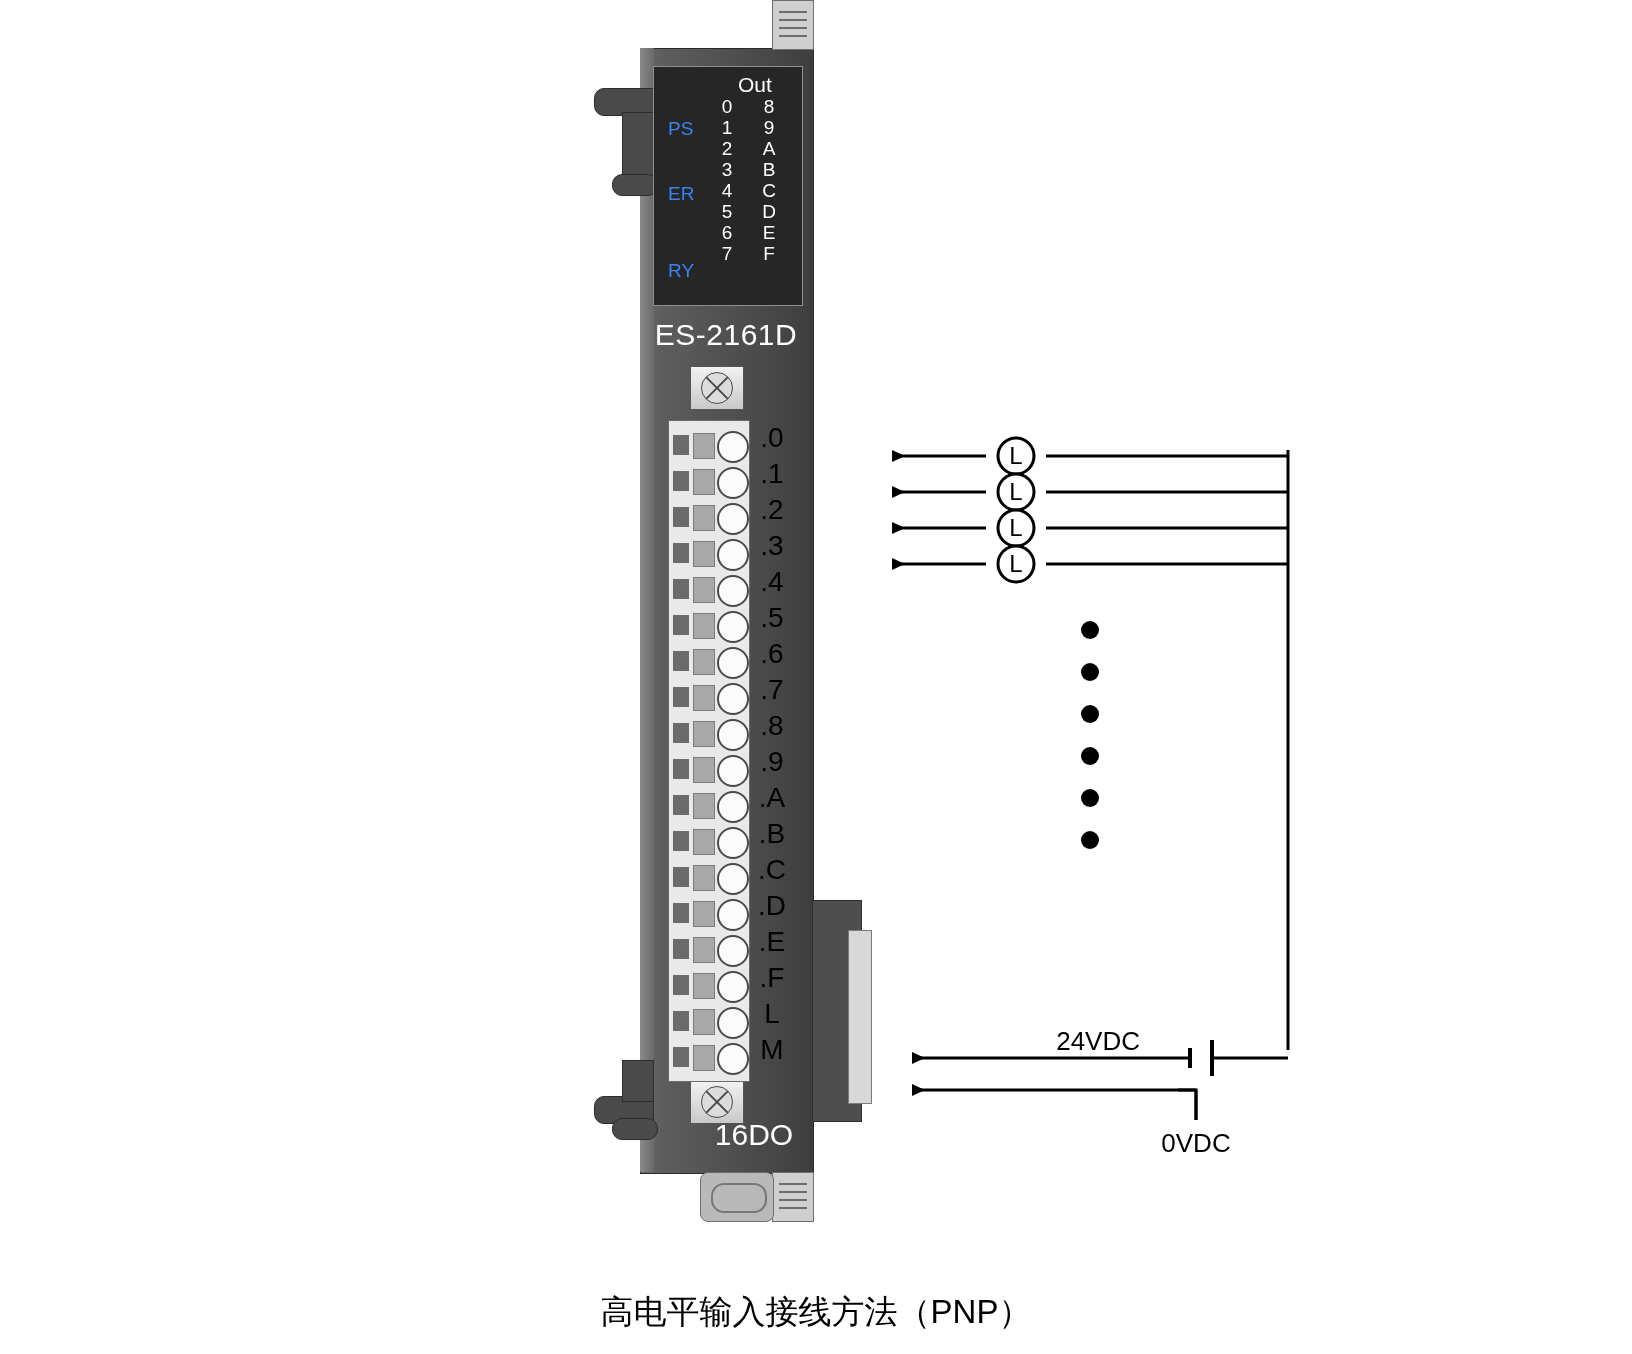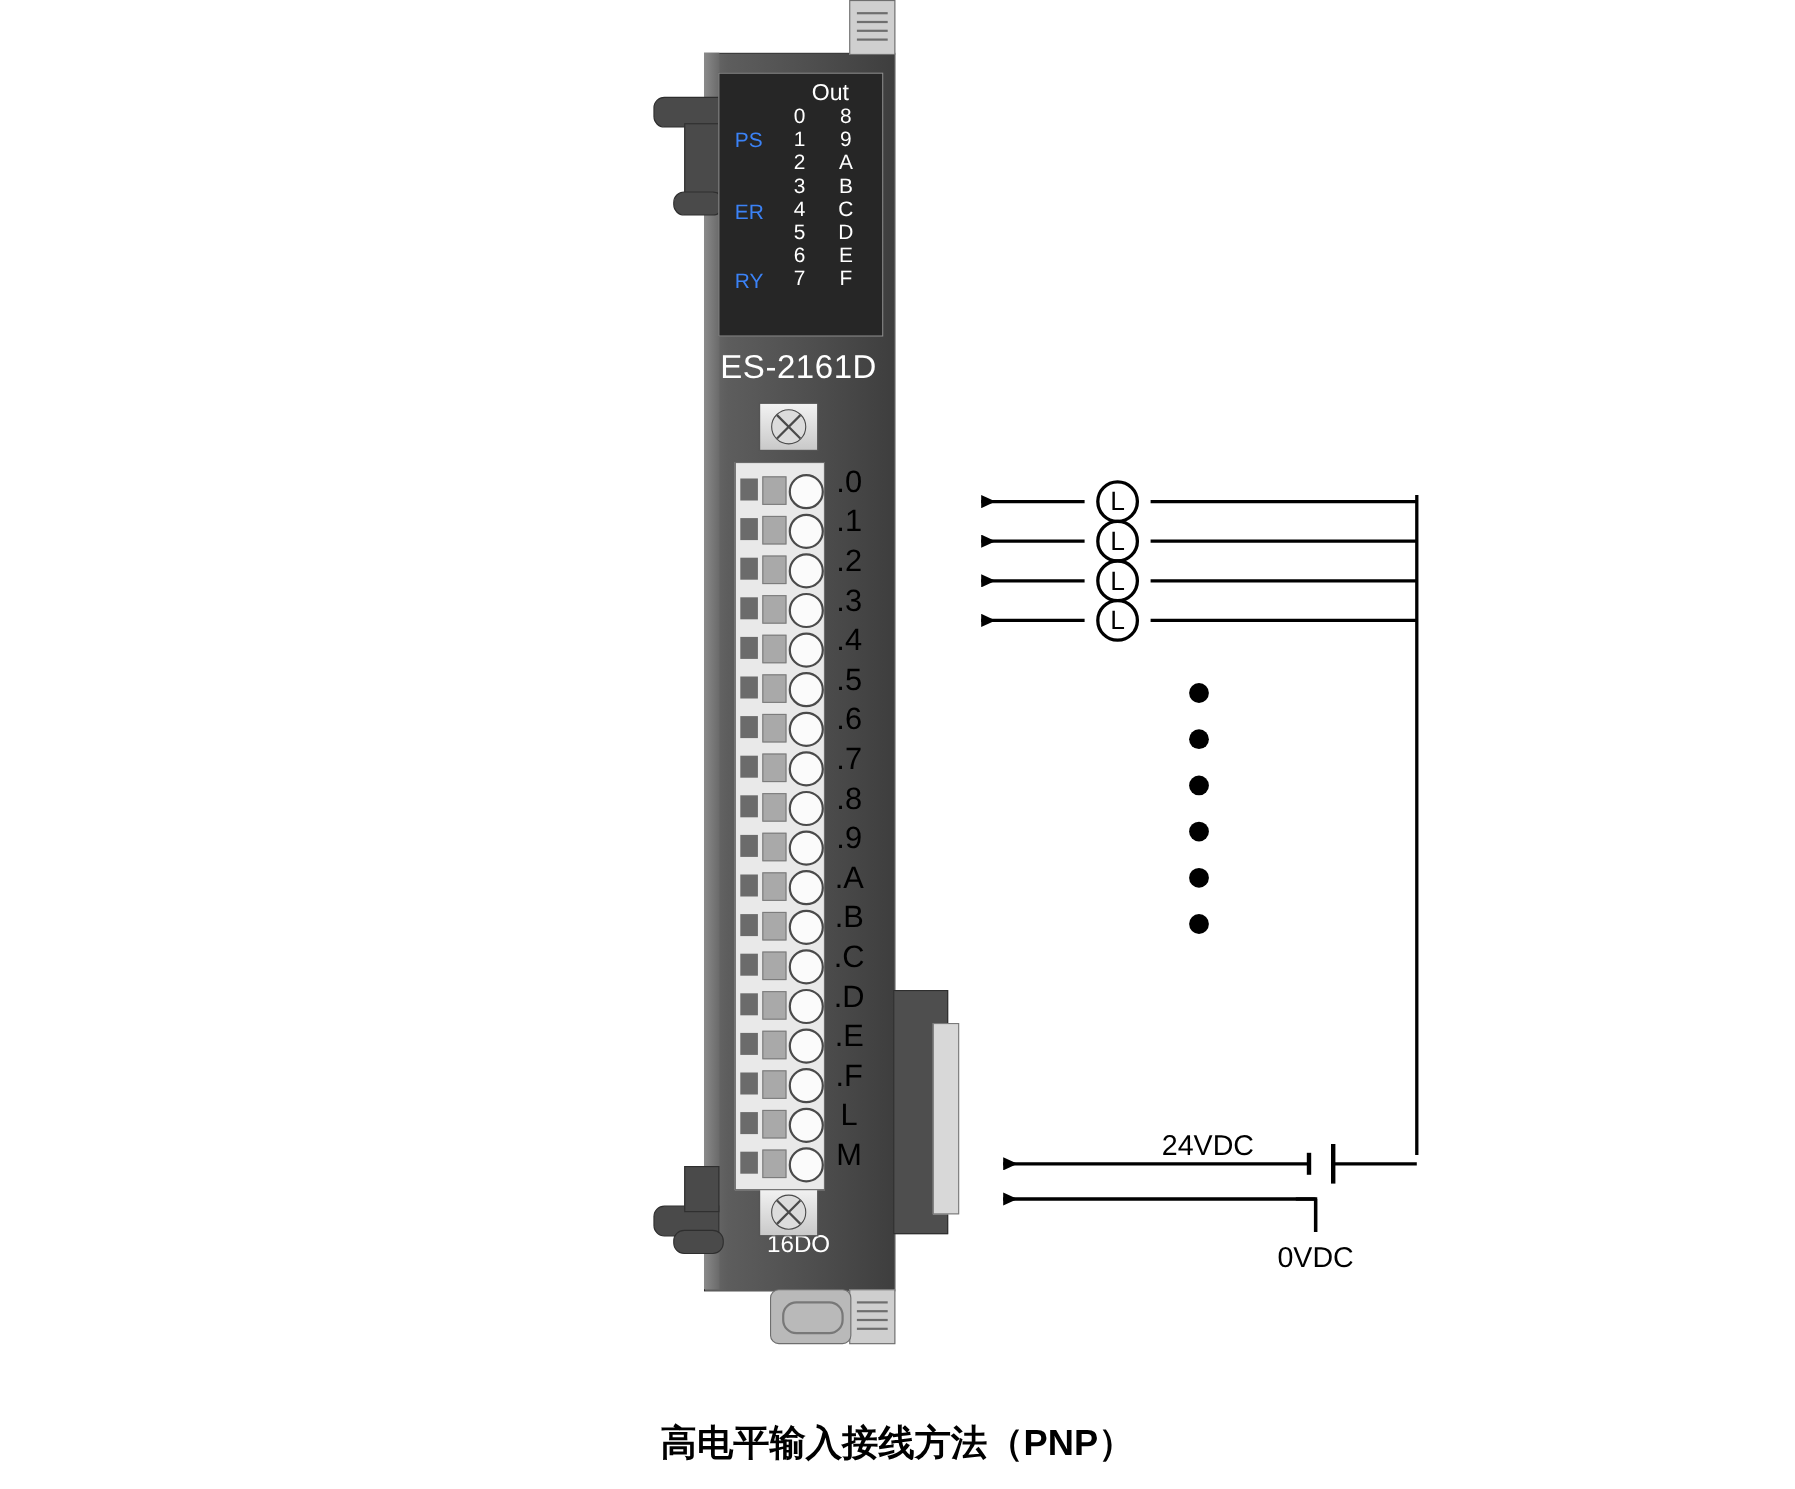--- a/index.html
+++ b/index.html
@@ -11,21 +11,21 @@
             background:linear-gradient(to right,#6d6d6d 0%,#5d5d5d 12%,#4f4f4f 55%,#3e3e3e 100%);
             border:1px solid #2a2a2a;}
   .mod-left-strip{position:absolute;left:640px;top:48px;width:14px;height:1124px;
             background:linear-gradient(to right,#8a8a8a,#6a6a6a);}
   .led-panel{position:absolute;left:653px;top:66px;width:148px;height:238px;background:#262626;border:1px solid #8f8f8f;}
   .led-col-title{position:absolute;color:#fff;font-size:21px;left:84px;top:6px;}
   .led-left{position:absolute;color:#3b82f6;font-size:19px;}
   .led-digits{position:absolute;color:#ffffff;font-size:19px;line-height:21.5px;text-align:center;width:18px;}
   .mod-model{position:absolute;left:640px;top:318px;width:172px;text-align:center;color:#ffffff;
              font-size:30px;letter-spacing:.5px;}
-  .mod-bottom-label{position:absolute;left:640px;top:1118px;width:172px;text-align:center;color:#ffffff;font-size:22px;}
+  .mod-bottom-label{position:absolute;left:668px;top:1118px;width:172px;text-align:center;color:#ffffff;font-size:30px;}
 
   
   .screw{position:absolute;width:52px;height:42px;background:linear-gradient(to bottom,#f2f2f2,#c9c9c9);
          border:1px solid #555;}
   .screw .circ{position:absolute;left:50%;top:50%;transform:translate(-50%,-50%);width:30px;height:30px;
          border-radius:50%;border:1.5px solid #4a4a4a;background:#dcdcdc;}
   .screw .cx1,.screw .cx2{position:absolute;left:50%;top:50%;width:30px;height:2px;background:#4a4a4a;}
   .screw .cx1{transform:translate(-50%,-50%) rotate(45deg);}
   .screw .cx2{transform:translate(-50%,-50%) rotate(-45deg);}
 
@@ -45,21 +45,21 @@
   .bot-conn{position:absolute;left:772px;top:1172px;width:40px;height:48px;background:#cfcfcf;border:1px solid #6e6e6e;}
   .bot-conn .ln{position:absolute;left:6px;width:28px;height:2px;background:#6e6e6e;}
   .bot-oval{position:absolute;left:700px;top:1172px;width:72px;height:48px;background:#b9b9b9;border:1px solid #6e6e6e;border-radius:8px;}
   .bot-oval .inner{position:absolute;left:10px;top:10px;width:52px;height:26px;border:2px solid #787878;border-radius:13px;}
   .right-plate{position:absolute;left:812px;top:900px;width:48px;height:220px;background:#4e4e4e;border:1px solid #2e2e2e;}
   .right-plate-in{position:absolute;left:848px;top:930px;width:22px;height:172px;background:#d8d8d8;border:1px solid #7a7a7a;}
 
   
   svg.wires{position:absolute;left:0;top:0;width:1632px;height:1354px;}
 
-  .caption{position:absolute;left:0;top:1290px;width:1632px;text-align:center;font-size:33px;font-weight:bold;color:#000;}
+  .caption{position:absolute;left:0;top:1290px;width:1632px;text-align:center;font-size:33px;font-weight:normal;color:#000;}
 
   .lamp-label{font-size:24px;}
   .vtext{font-size:26px;fill:#000;}
 </style>
 </head>
 <body>
 
 <div id="stage">
 
   <div class="mod-body"></div>
@@ -89,21 +89,21 @@
   <div class="clip" style="left:612px;top:1118px;width:44px;height:20px;border-radius:10px;"></div>
 
   <div class="right-plate"></div>
   <div class="right-plate-in"></div>
 
   <div class="led-panel">
     <div class="led-col-title">Out</div>
   </div>
   <div class="led-left" style="left:668px;top:118px;">PS</div>
   <div class="led-left" style="left:668px;top:183px;">ER</div>
-  <div class="led-left" style="left:668px;top:246px;">RY</div>
+  <div class="led-left" style="left:668px;top:260px;">RY</div>
 
   <div class="led-digits" style="left:718px;top:96px;">0</div>
   <div class="led-digits" style="left:718px;top:117px;">1</div>
   <div class="led-digits" style="left:718px;top:138px;">2</div>
   <div class="led-digits" style="left:718px;top:159px;">3</div>
   <div class="led-digits" style="left:718px;top:180px;">4</div>
   <div class="led-digits" style="left:718px;top:201px;">5</div>
   <div class="led-digits" style="left:718px;top:222px;">6</div>
   <div class="led-digits" style="left:718px;top:243px;">7</div>
 

